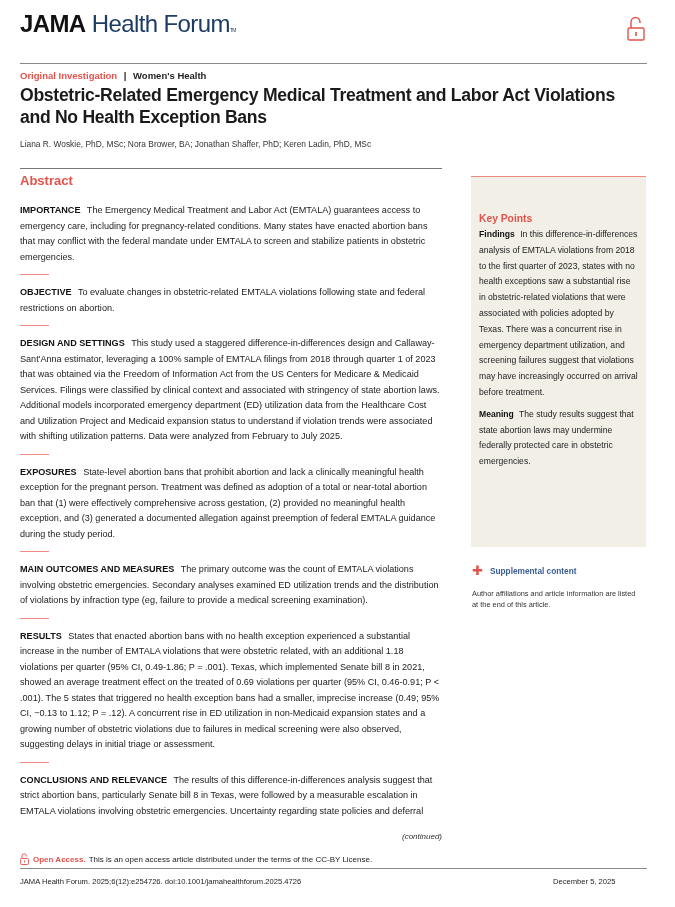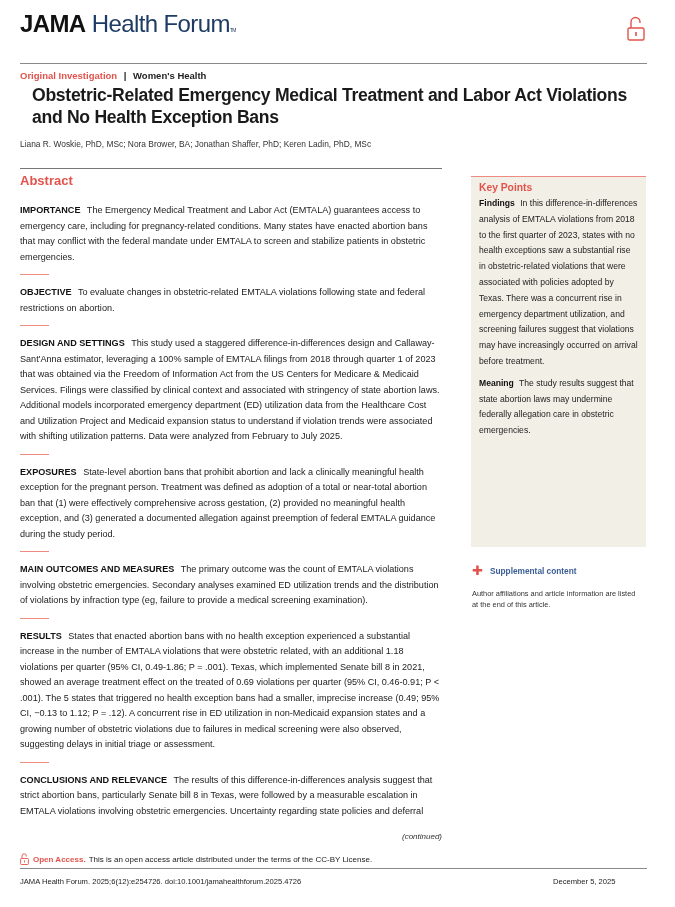--- a/index.html
+++ b/index.html
@@ -12,21 +12,21 @@
     .logo .tm { font-size: 5px; color: #1d3b63; vertical-align: baseline; }
 
     .lock-top { position: absolute; left: 627px; top: 16px; width: 18px; height: 26px; }
 
     .top-rule { position: absolute; left: 20px; right: 28px; top: 63px; height: 1px; background: #8a8a8a; }
 
     .category { position: absolute; left: 20px; top: 70px; font-size: 9.5px; font-weight: bold; color: #222; white-space: nowrap; }
     .category .cat1 { color: #e2534c; }
     .category .sep { margin: 0 4px; }
 
-    .title { position: absolute; left: 20px; top: 84px; width: 600px; font-size: 17.6px; line-height: 22px; color: #1a1a1a; letter-spacing: -0.3px; margin-left: 12px; }
+    .title { position: absolute; left: 20px; top: 84px; width: 600px; font-size: 17.6px; line-height: 22px; color: #1a1a1a; letter-spacing: -0.3px; }
 
     .authors { position: absolute; left: 20px; top: 139px; font-size: 8.4px; color: #333; white-space: nowrap; }
 
     .main { position: absolute; left: 20px; top: 168px; width: 422px; }
     .main-rule { height: 1px; background: #777; margin-bottom: 4px; }
     .abstract-h { font-size: 13px; font-weight: bold; color: #e2534c; margin-bottom: 15px; }
     .sec { font-size: 9.1px; line-height: 15.5px; color: #222; }
     .sec .lbl { font-weight: bold; color: #111; margin-right: 4px; }
     .sec-div { width: 29px; height: 1px; background: #ef8a83; margin: 9px 0 10px 0; }
 
@@ -37,21 +37,21 @@
     .oa .oa-label { color: #e2534c; font-weight: bold; margin-right: 3px; }
 
     .bottom-rule { position: absolute; left: 20px; right: 28px; top: 868px; height: 1px; background: #8a8a8a; }
 
     .citation { position: absolute; left: 20px; top: 877px; font-size: 7.6px; color: #222; white-space: nowrap; }
     .citation .journal { }
     .date { position: absolute; left: 553px; top: 877px; font-size: 7.6px; color: #222; white-space: nowrap; }
     .page { position: absolute; left: 635px; top: 924px; font-size: 13px; color: #222; }
 
     .keypoints { position: absolute; left: 471px; top: 176px; width: 175px; height: 371px; background: #f1efe6; border-top: 1px solid #ef8a83; padding: 5px 7px 0 8px; }
-    .kp-h { font-size: 10.3px; font-weight: bold; color: #e2534c; margin-bottom: 3px; }
+    .kp-h { font-size: 10.3px; font-weight: bold; color: #e2534c; margin-bottom: 3px; margin-top: 31px; }
     .kp-p { font-size: 8.6px; line-height: 15.8px; color: #222; margin-bottom: 6px; }
     .kp-p .lbl { font-weight: bold; color: #111; margin-right: 3px; }
 
     .supp { position: absolute; left: 472px; top: 566px; display: flex; align-items: center; font-size: 8.3px; font-weight: bold; color: #3a5d93; }
     .supp .plus { color: #e2534c; font-size: 13px; font-weight: bold; margin-right: 7px; line-height: 10px; }
 
     .affil { position: absolute; left: 472px; top: 588px; width: 170px; font-size: 7.4px; line-height: 11px; color: #333; }
   </style>
 </head>
 <body>
@@ -128,21 +128,21 @@
 <div class="continued">(continued)</div>
 
 <aside class="keypoints">
   <h3 class="kp-h">Key Points</h3>
   <p class="kp-p">
     <span class="lbl">Findings</span>
     <span>In this difference-in-differences analysis of EMTALA violations from 2018 to the first quarter of 2023, states with no health exceptions saw a substantial rise in obstetric-related violations that were associated with policies adopted by Texas. There was a concurrent rise in emergency department utilization, and screening failures suggest that violations may have increasingly occurred on arrival before treatment.</span>
   </p>
   <p class="kp-p">
     <span class="lbl">Meaning</span>
-    <span>The study results suggest that state abortion laws may undermine federally allegation care in obstetric emergencies.</span>
+    <span>The study results suggest that state abortion laws may undermine federally protected care in obstetric emergencies.</span>
   </p>
 </aside>
 
 <div class="supp">
   <span class="plus">✚</span>
   <span>Supplemental content</span>
 </div>
 
 <div class="affil">Author affiliations and article information are listed at the end of this article.</div>
 

